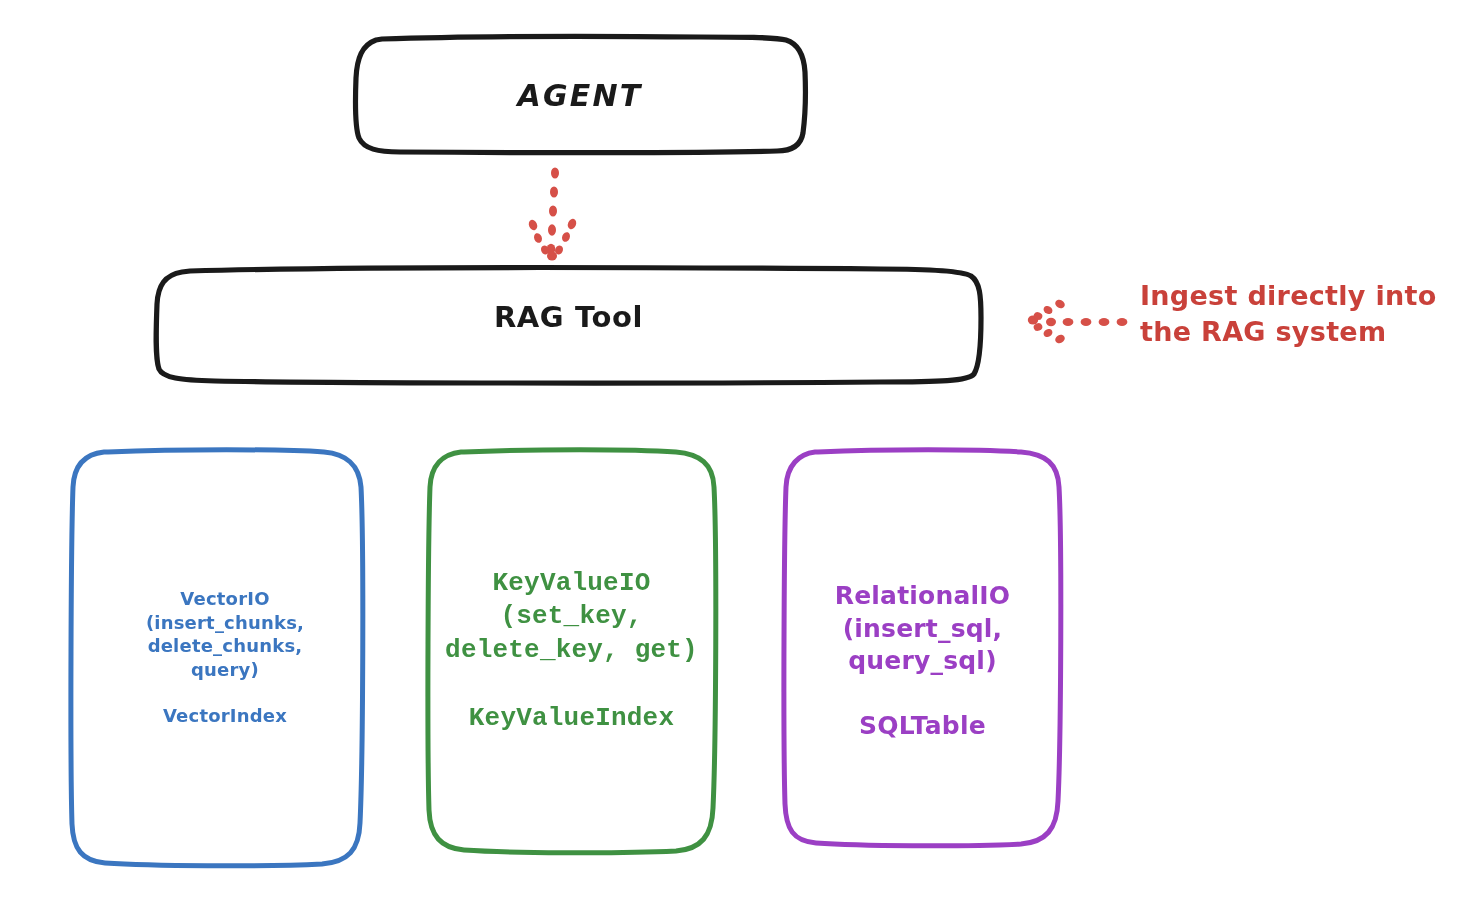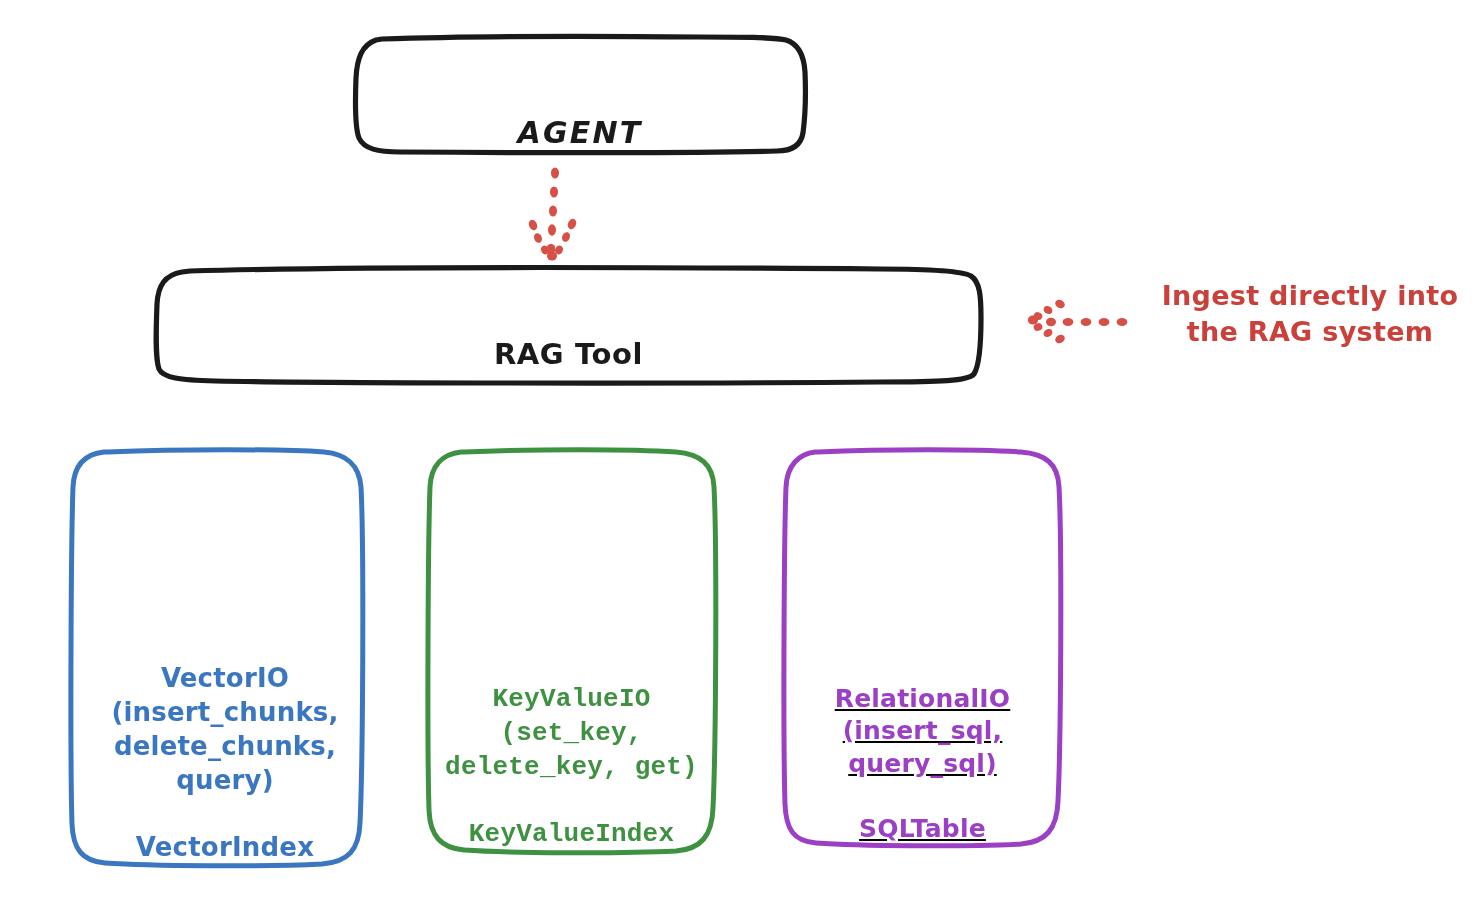--- a/index.html
+++ b/index.html
@@ -20,21 +20,21 @@
     left: 0;
     top: 0;
     width: 1484px;
     height: 910px;
   }
 
   .node {
     position: absolute;
     box-sizing: border-box;
     display: flex;
-    align-items: flex-end;
+    align-items: center;
     justify-content: center;
     text-align: center;
     background: transparent;
     pointer-events: auto;
   }
 
   .node-label {
     white-space: pre-line;
     line-height: 1.30;
     letter-spacing: 0.2px;
@@ -79,28 +79,27 @@
   }
   #key-value-io-node {
     left: 428px;
     top: 450px;
     width: 287px;
     height: 402px;
     font-family: Liberation Mono, monospace;
   }
   #relational-io-node {
     left: 785px;
-    top: 450px;
+    top: 464px;
     width: 275px;
     height: 395px;
-    text-decoration: underline;
   }
 
   #vector-io-node .node-label {
-    font-size: 26px;
+    font-size: 18px;
     color: #3b76c0;
     margin-left: 16px;
   }
   #key-value-io-node .node-label {
     font-size: 26px;
     color: #3f9142;
   }
   #relational-io-node .node-label {
     font-size: 25px;
     color: #9b3fc4;
@@ -109,21 +108,21 @@
   
   #ingest-annotation {
     position: absolute;
     left: 1140px;
     top: 278px;
     width: 340px;
     color: #c9413a;
     font-size: 27px;
     font-weight: 600;
     line-height: 1.32;
-    text-align: center;
+    text-align: left;
     white-space: pre-line;
     letter-spacing: 0.3px;
   }
 
   
   #agent-to-rag-hit {
     position: absolute;
     left: 520px;
     top: 160px;
     width: 66px;

